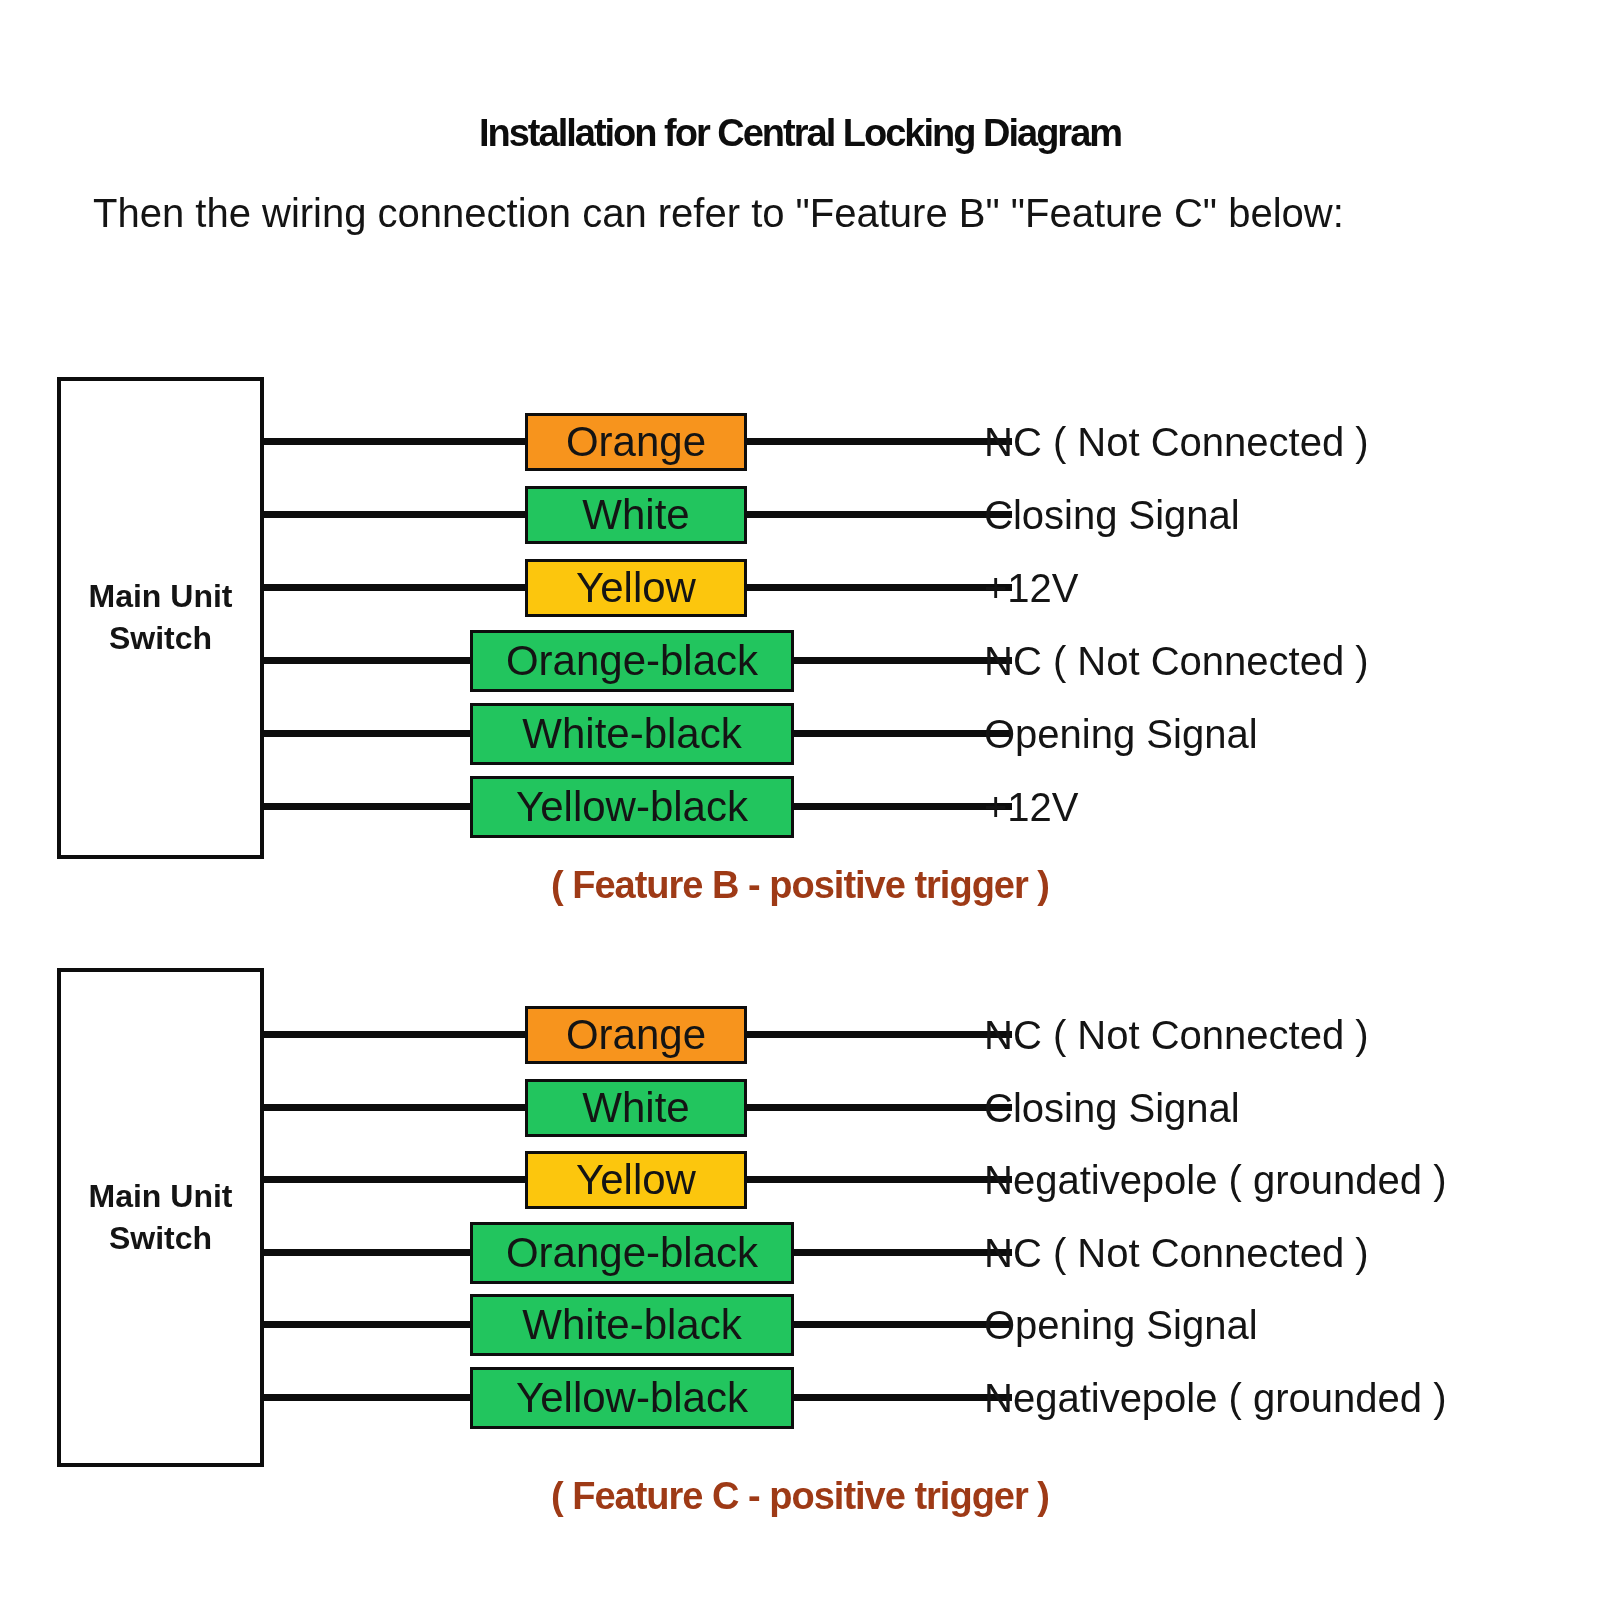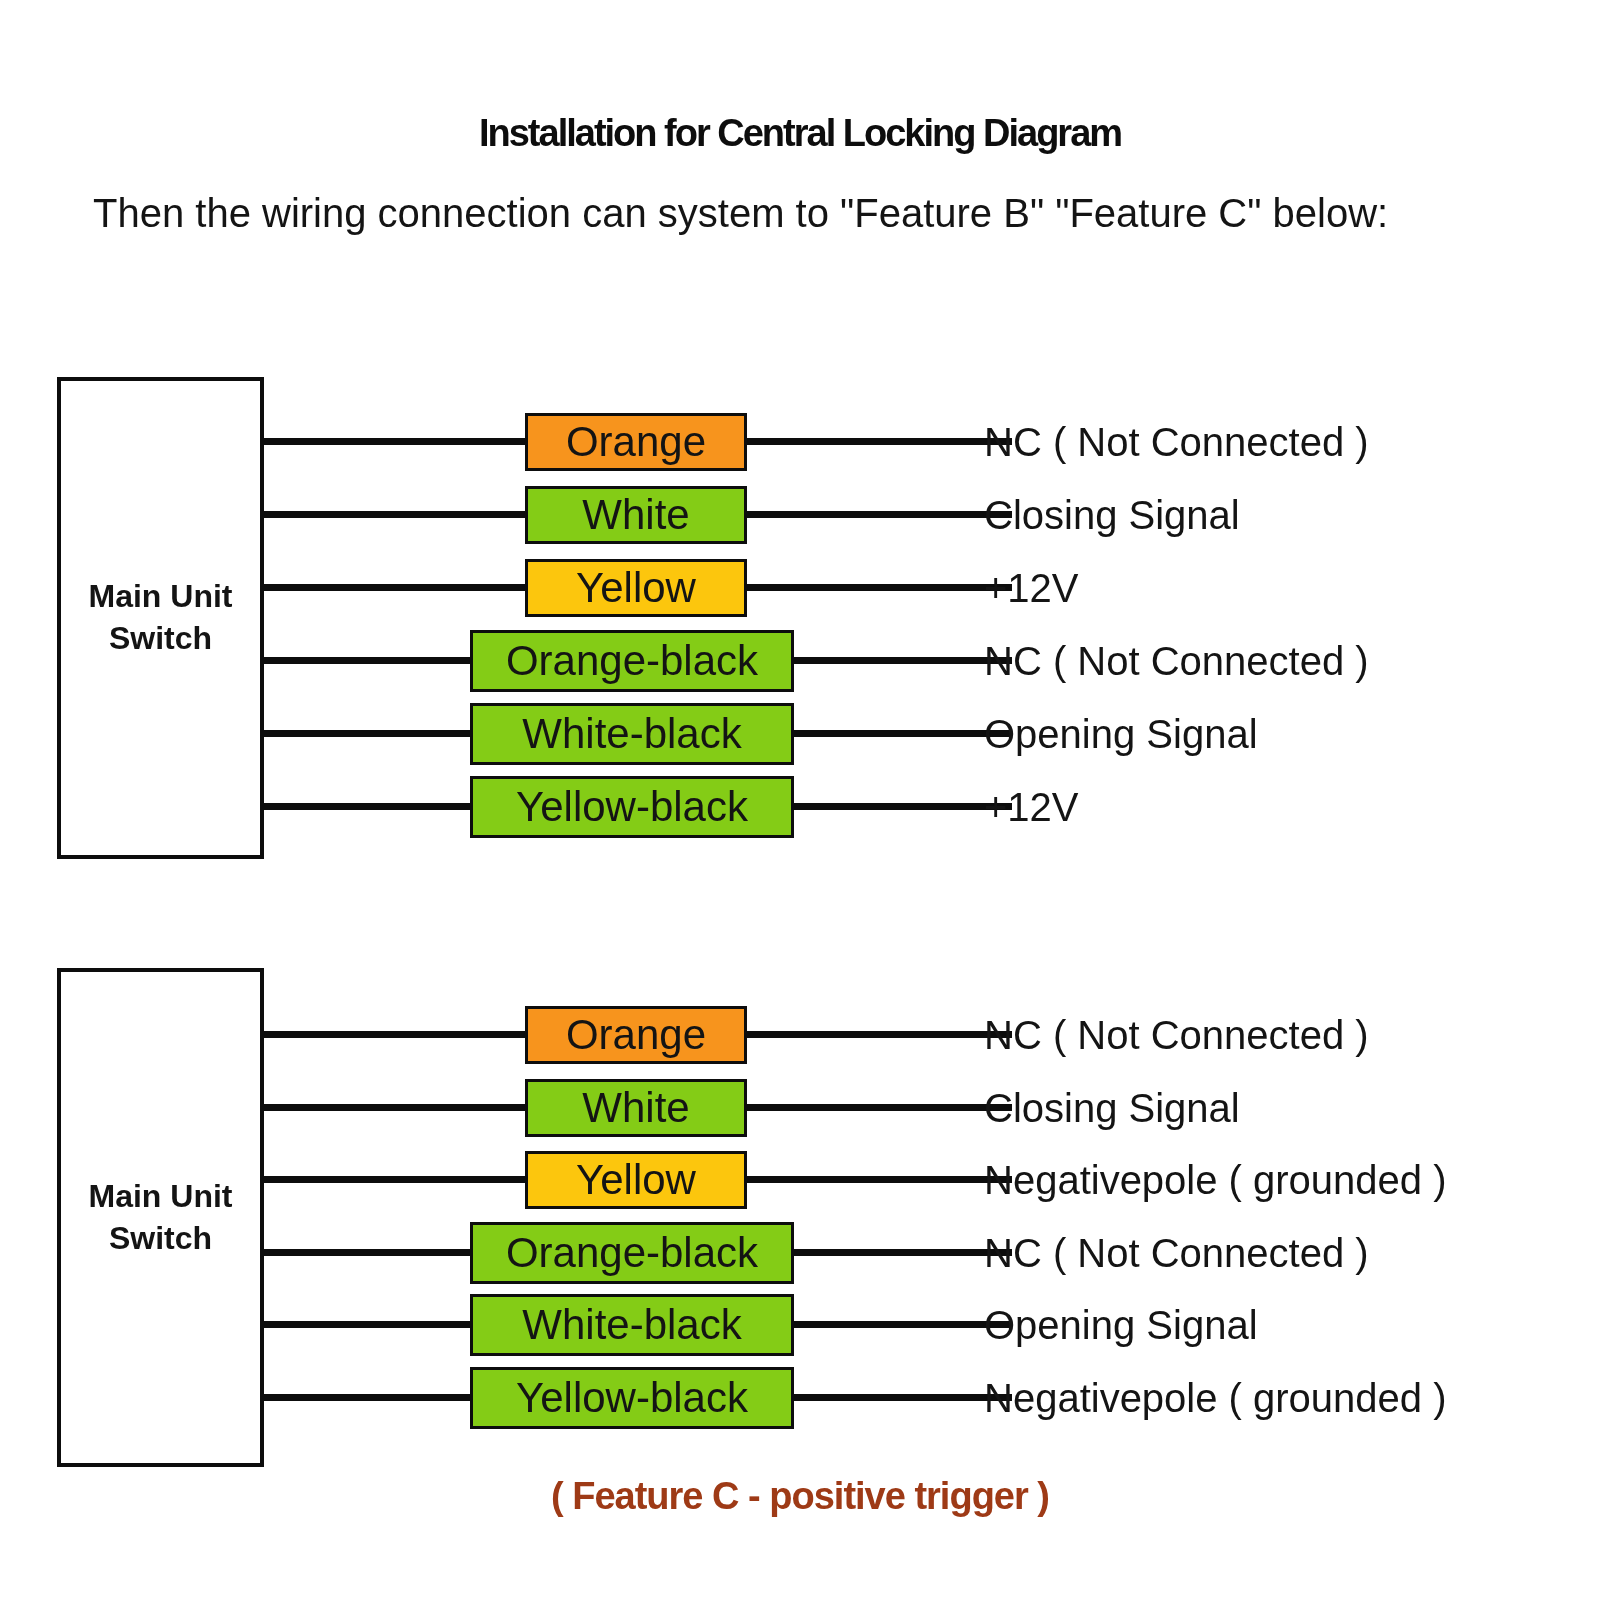--- a/index.html
+++ b/index.html
@@ -15,21 +15,21 @@
   }
   .notes { position:absolute; left:93px; top:190px; font-size:40px; line-height:46px; color:#141414; }
   .note-line { white-space:nowrap; }
   .switch-box {
     position:absolute; border:4px solid #0d0d0d; box-sizing:border-box; background:#ffffff;
     display:flex; flex-direction:column; align-items:center; justify-content:center;
     font-weight:bold; font-size:32px; line-height:1.3; text-align:center; color:#141414;
   }
   .wire { position:absolute; height:7px; background:#0d0d0d; }
   .wbox {
-    position:absolute; border:3px solid #0d0d0d; box-sizing:border-box; background:#84cc16;
+    position:absolute; border:3px solid #0d0d0d; box-sizing:border-box; background:#22c55e;
     display:flex; align-items:center; justify-content:center;
     font-size:42px; color:#141414; white-space:nowrap;
   }
   .wbox.orange { background:#F7941D;align-items:center; }
   .wbox.yellow { background:#FCC60D; }
   .sig {
     position:absolute; left:984px; height:48px; line-height:48px;
     font-size:40px; white-space:nowrap; color:#141414;
   }
   .caption {
@@ -38,21 +38,21 @@
   }
 </style>
 </head>
 <body>
 
 <div class="page">
 
   <h1 class="title">Installation for Central Locking Diagram</h1>
 
   <div class="notes">
-    <div class="note-line">Then the wiring connection can system to "Feature B" "Feature C" below:</div>
+    <div class="note-line">Then the wiring connection can refer to "Feature B" "Feature C" below:</div>
   </div>
 
   <div class="switch-box" style="left:57px;top:377px;width:207px;height:482px;">
     <div>Main Unit</div>
     <div>Switch</div>
   </div>
 
   <div class="wire" style="left:264px;top:438px;width:261px;"></div>
   <div class="wbox orange" style="left:525px;top:413px;width:222px;height:58px;">
     <span>Orange</span>
@@ -88,20 +88,21 @@
   <div class="wire" style="left:794px;top:730px;width:218px;"></div>
   <div class="sig" style="top:710px;">Opening Signal</div>
 
   <div class="wire" style="left:264px;top:803px;width:206px;"></div>
   <div class="wbox" style="left:470px;top:776px;width:324px;height:62px;">
     <span>Yellow-black</span>
   </div>
   <div class="wire" style="left:794px;top:803px;width:218px;"></div>
   <div class="sig" style="top:783px;">+12V</div>
 
+  <div class="caption" style="top:864px;">( Feature B - positive trigger )</div>
 
   <div class="switch-box" style="left:57px;top:968px;width:207px;height:499px;">
     <div>Main Unit</div>
     <div>Switch</div>
   </div>
 
   <div class="wire" style="left:264px;top:1031px;width:261px;"></div>
   <div class="wbox orange" style="left:525px;top:1006px;width:222px;height:58px;">
     <span>Orange</span>
   </div>

